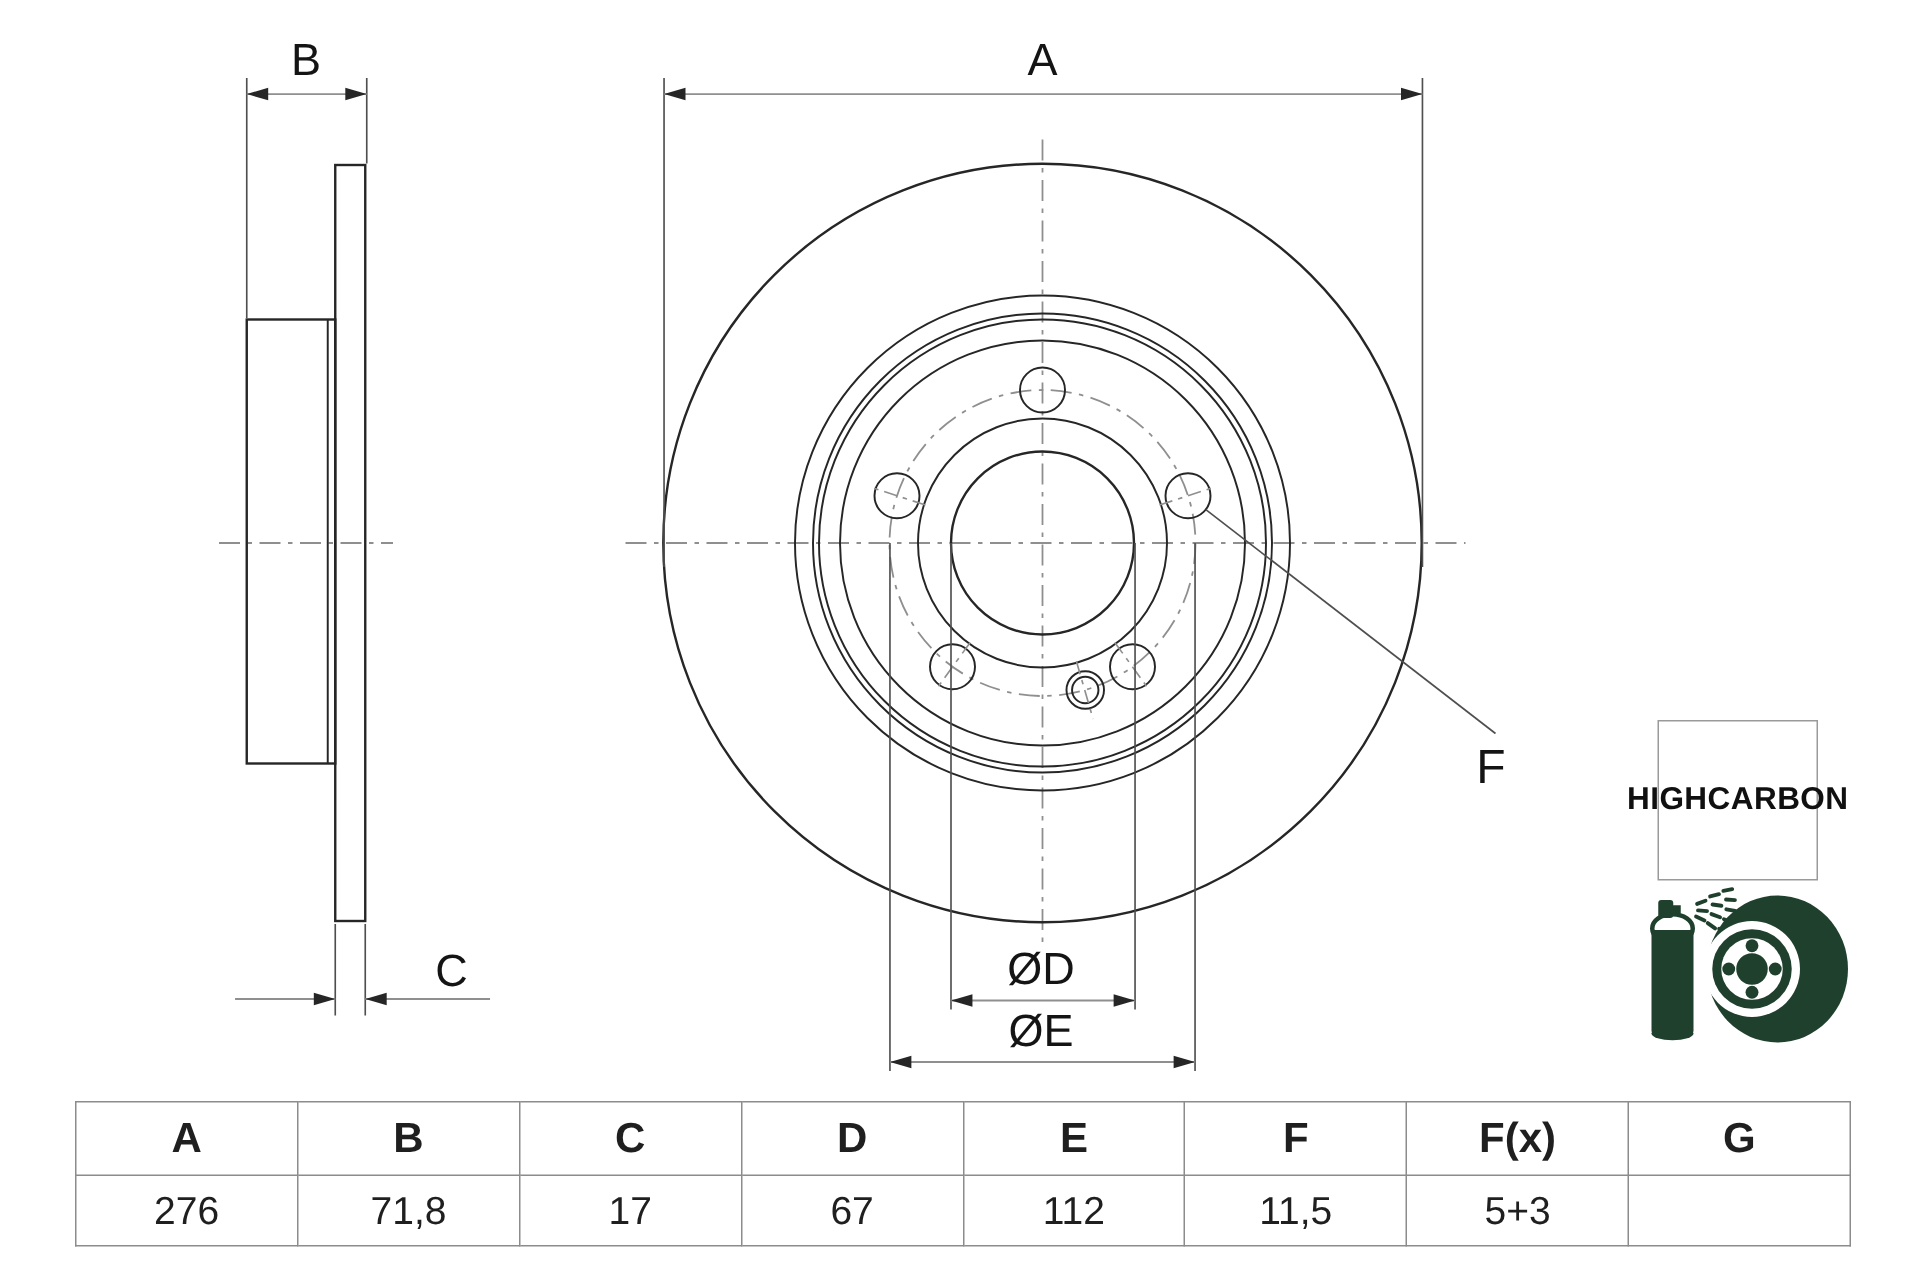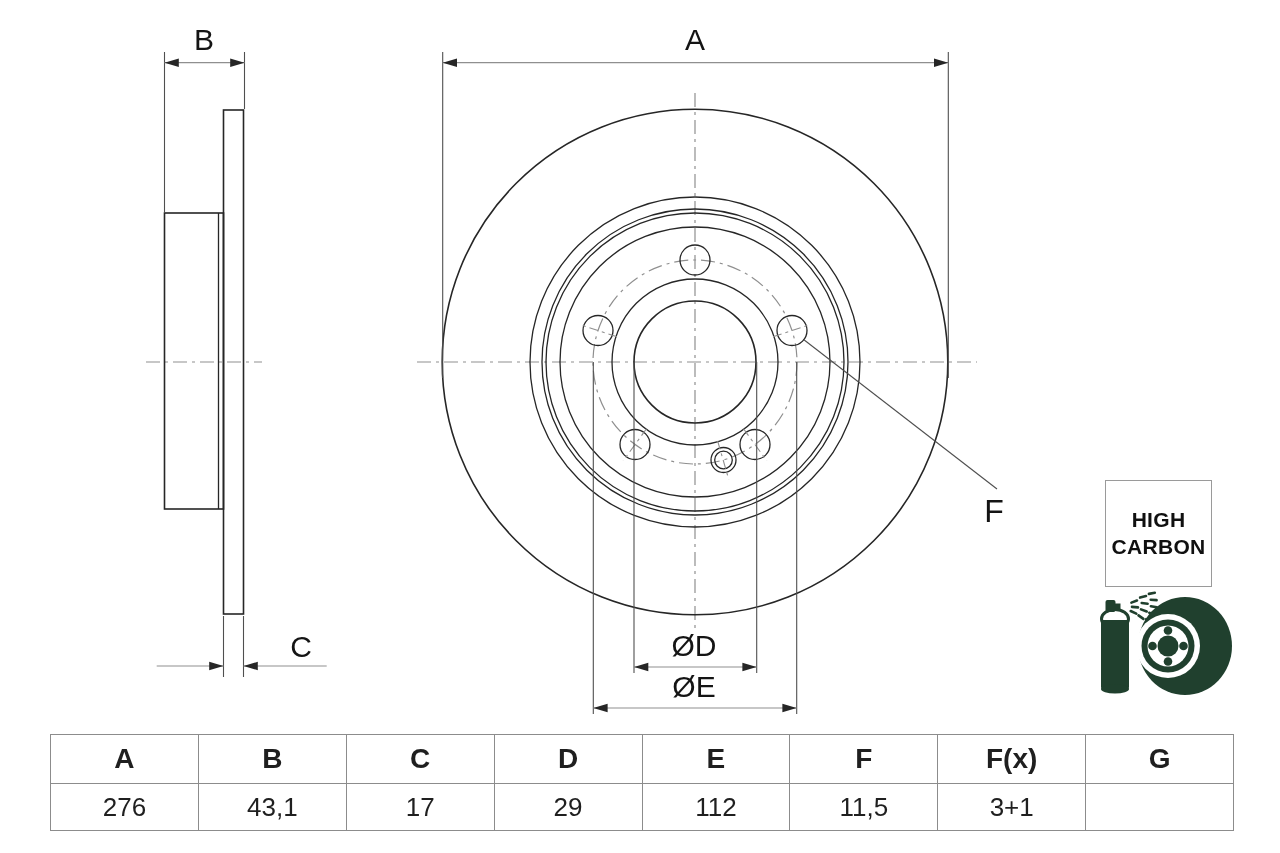--- a/index.html
+++ b/index.html
@@ -17,21 +17,21 @@
   .ln-cl{fill:none;stroke:var(--dim);stroke-width:1.2px;stroke-dasharray:14 5 3 5;}
   .ln-tick{fill:none;stroke:var(--dim);stroke-width:1.1px;stroke-dasharray:9 4 3 4;}
   .ln-leader{fill:none;stroke:var(--ext);stroke-width:1.1px;}
   .arr{fill:var(--line);stroke:none;}
   .dimtext{font:30px "Liberation Sans",sans-serif;fill:var(--text);text-anchor:middle;}
   .icon-dark{fill:var(--icon);stroke:none;}
   .icon-stroke{fill:#ffffff;stroke:var(--icon);stroke-width:3px;}
   .spray{stroke:var(--icon);stroke-width:2.6px;stroke-linecap:round;fill:none;}
 
   .badge{position:absolute;left:1105px;top:480px;width:107px;height:107px;
-         border:1.5px solid #9a9a9a;box-sizing:border-box;display:flex;flex-direction:column;
+         border:1.5px solid #9a9a9a;box-sizing:border-box;display:flex;flex-direction:row;
          align-items:center;justify-content:center;background:#fff;}
   .badge div{font-weight:bold;font-size:21px;line-height:1.25;color:#101010;letter-spacing:.3px;}
 
   .spec-table{position:absolute;left:50px;top:734px;width:1184px;border-collapse:collapse;
               table-layout:fixed;background:#fff;}
   .spec-table th,.spec-table td{border:1.5px solid var(--table-border);text-align:center;
               color:#1f1f1f;overflow:hidden;}
   .spec-table th{height:46px;font-size:28px;font-weight:bold;}
   .spec-table td{height:44px;font-size:26px;font-weight:normal;}
 </style>
@@ -182,23 +182,23 @@
         <th>D</th>
         <th>E</th>
         <th>F</th>
         <th>F(x)</th>
         <th>G</th>
       </tr>
     </thead>
     <tbody>
       <tr>
         <td>276</td>
-        <td>43,1</td>
+        <td>71,8</td>
         <td>17</td>
-        <td>29</td>
+        <td>67</td>
         <td>112</td>
         <td>11,5</td>
-        <td>3+1</td>
+        <td>5+3</td>
         <td></td>
       </tr>
     </tbody>
   </table>
 </div>
 
 </body></html>

